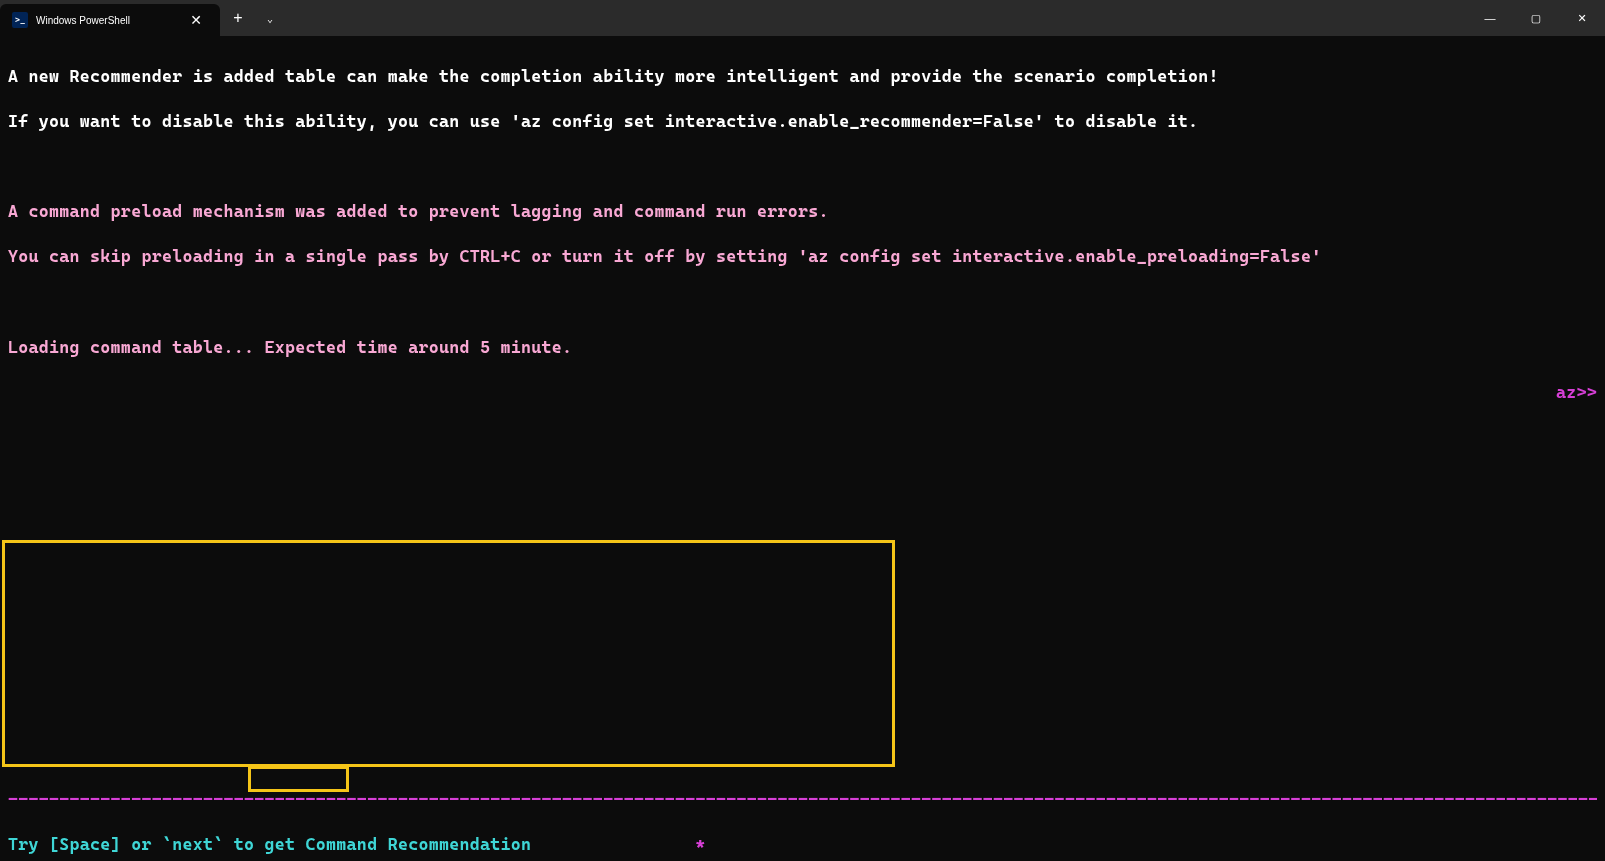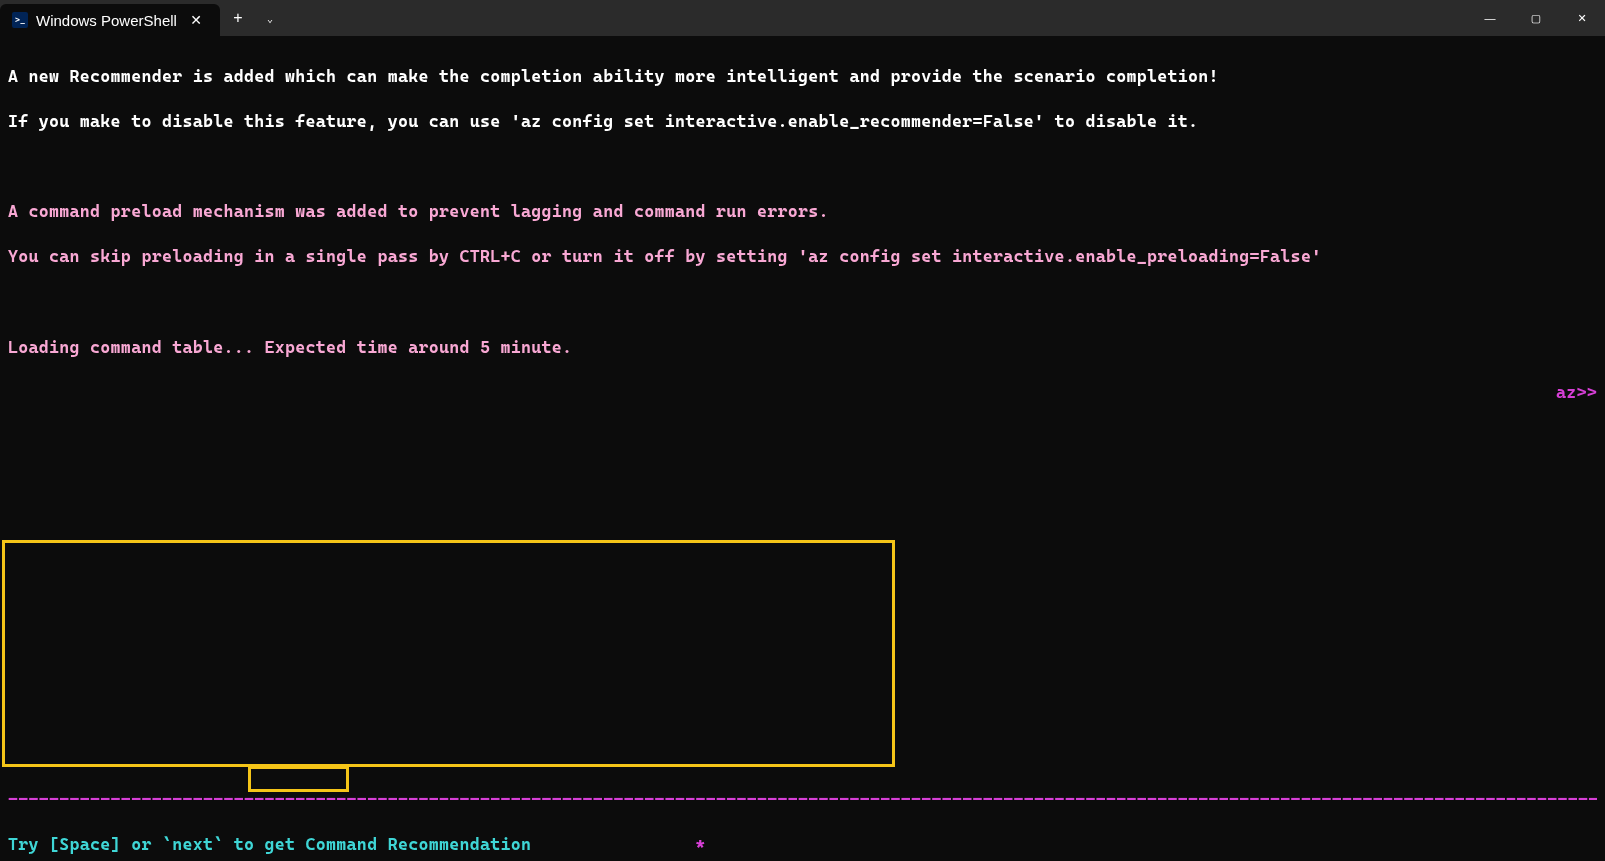--- a/index.html
+++ b/index.html
@@ -37,21 +37,21 @@
     color: white;
     font-size: 9px;
     display: flex;
     align-items: center;
     justify-content: center;
     margin-right: 8px;
     border-radius: 2px;
   }
   .tab-title {
     color: #ffffff;
-    font-size: 15px;
+    font-size: 10px;
     font-family: 'Segoe UI', sans-serif;
     flex: 1;
   }
   .tab-close {
     color: #ffffff;
     font-size: 14px;
     padding: 2px 6px;
     cursor: pointer;
     font-family: 'Segoe UI', sans-serif;
   }
@@ -139,22 +139,22 @@
   <div class="newtab">+</div>
   <div class="dropdown">⌄</div>
   <div class="window-controls">
     <div class="win-btn">—</div>
     <div class="win-btn">▢</div>
     <div class="win-btn">✕</div>
   </div>
 </div>
 
 <div class="terminal-area">
-<div class="white-bold">A new Recommender is added which can make the completion ability more intelligent and provide the scenario completion!</div>
-<div class="white-bold">If you make to disable this feature, you can use 'az config set interactive.enable_recommender=False' to disable it.</div>
+<div class="white-bold">A new Recommender is added table can make the completion ability more intelligent and provide the scenario completion!</div>
+<div class="white-bold">If you want to disable this ability, you can use 'az config set interactive.enable_recommender=False' to disable it.</div>
 <div>&nbsp;</div>
 <div class="blue-bold">A command preload mechanism was added to prevent lagging and command run errors.</div>
 <div class="blue-bold">You can skip preloading in a single pass by CTRL+C or turn it off by setting 'az config set interactive.enable_preloading=False'</div>
 <div>&nbsp;</div>
 <div class="blue-bold">Loading command table... Expected time around 5 minute.</div>
 <div class="magenta-bold">az&gt;&gt;</div>
 <div>&nbsp;</div>
 <div>&nbsp;</div>
 <div>&nbsp;</div>
 <div>&nbsp;</div>

